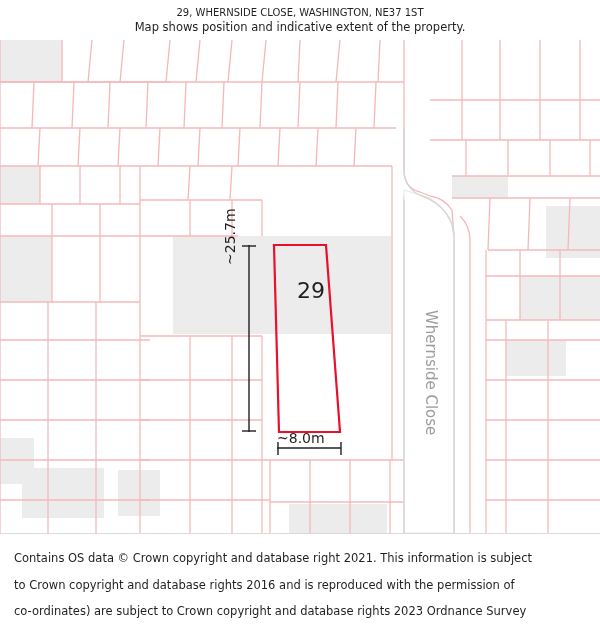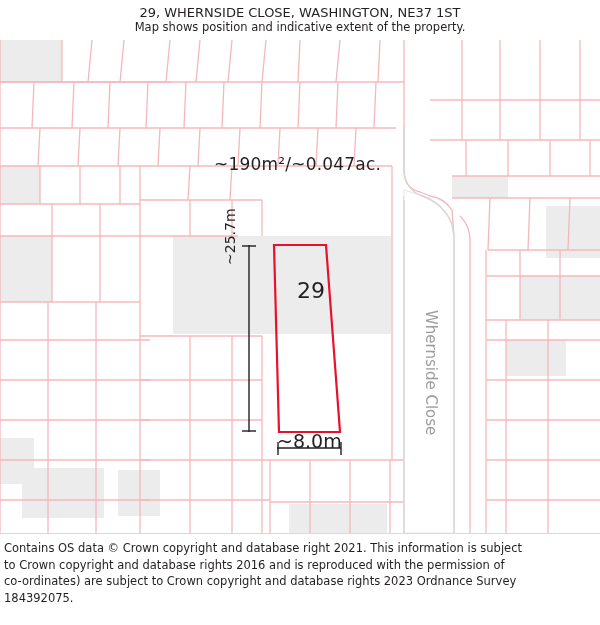--- a/index.html
+++ b/index.html
@@ -24,21 +24,21 @@
     position: absolute;
     top: 0;
     left: 0;
     width: 600px;
     height: 40px;
     text-align: center;
     padding-top: 5px;
     box-sizing: border-box;
   }
   .header .title {
-    font-size: 13px;
+    font-size: 10px;
     line-height: 15px;
     color: #231f20;
   }
   .header .subtitle {
     font-size: 11.5px;
     line-height: 15px;
     color: #231f20;
   }
   
   .map {
@@ -77,21 +77,21 @@
     top: 225px;
     font-size: 14px;
     transform: rotate(-90deg);
     transform-origin: left top;
     white-space: nowrap;
   }
   
   .dim-h-label {
     left: 277px;
     top: 390px;
-    font-size: 19px;
+    font-size: 14px;
     white-space: nowrap;
   }
   
   .street-label {
     left: 440px;
     top: 270px;
     font-size: 15px;
     color: #9d9d9d;
     transform: rotate(90deg);
     transform-origin: left top;
@@ -103,21 +103,21 @@
     left: 0;
     top: 533px;
     width: 600px;
     height: 92px;
     box-sizing: border-box;
     padding: 6px 4px 0 4px;
     border-top: 1px solid #d9d9d9;
     background: #ffffff;
   }
   .footer p {
-    margin: 0;
+    margin: 10px;
     font-size: 11.5px;
     line-height: 16.5px;
     color: #231f20;
   }
 </style>
 </head>
 <body>
 
 <div class="page">
 
@@ -316,21 +316,20 @@
         <path d="M242 391 L256 391"></path>
       </g>
 
       <g stroke="#231f20" stroke-width="1.4" fill="none">
         <path d="M277 373 L341 373" transform="translate(0,35)"></path>
         <path d="M278 402 L278 415"></path>
         <path d="M341 402 L341 415"></path>
       </g>
     </svg>
 
-    <div class="map-label area-label">~190m²/~0.047ac.</div>
     <div class="map-label plot-number">29</div>
     <div class="map-label dim-v-label">~25.7m</div>
     <div class="map-label dim-h-label">~8.0m</div>
     <div class="map-label street-label">Whernside Close</div>
   </div>
 
   <div class="footer">
     <p>Contains OS data © Crown copyright and database right 2021. This information is subject</p>
     <p>to Crown copyright and database rights 2016 and is reproduced with the permission of</p>
     <p>co-ordinates) are subject to Crown copyright and database rights 2023 Ordnance Survey</p>

